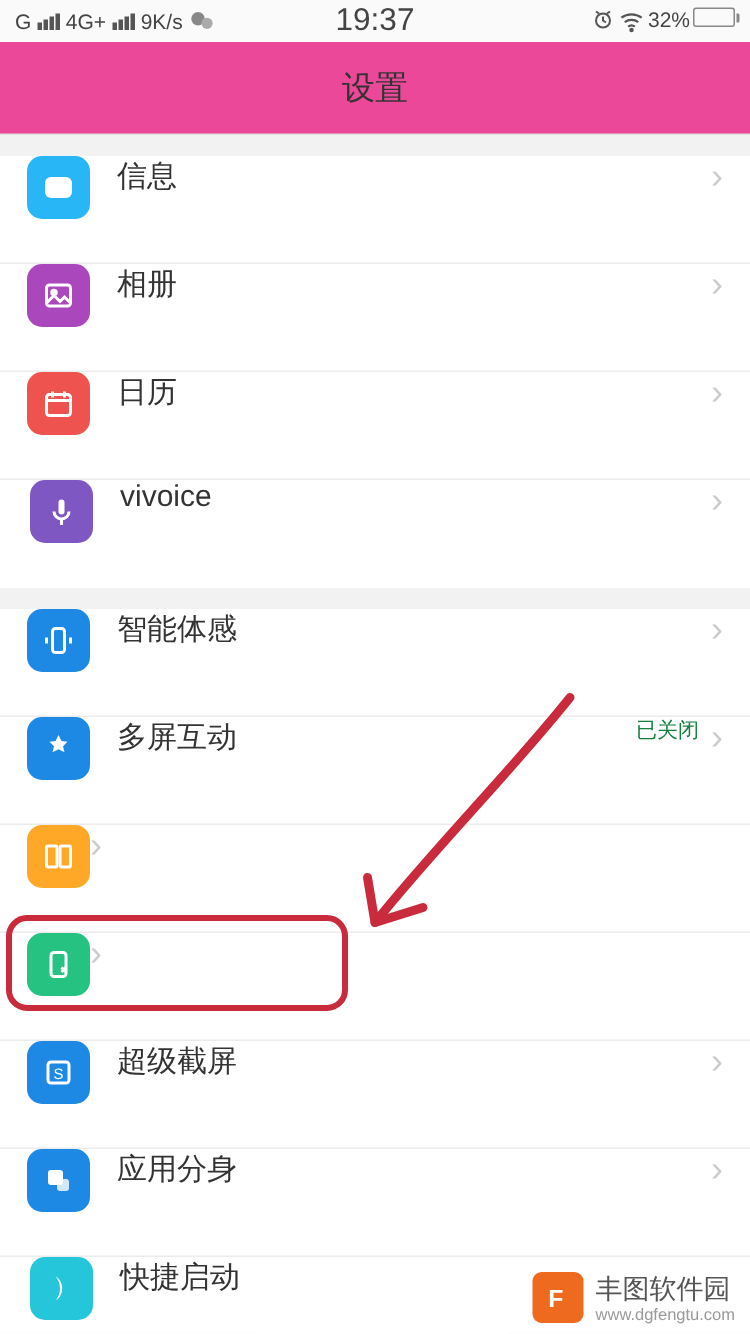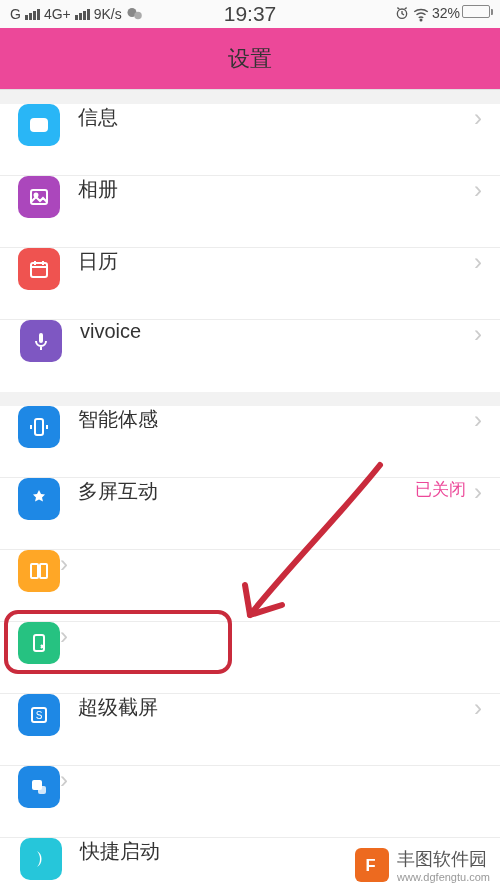--- a/index.html
+++ b/index.html
@@ -61,22 +61,22 @@
       display: flex; align-items: center; justify-content: center;
       flex-shrink: 0;
     }
     .item-label {
       margin-left: 18px;
       font-size: 20px;
       color: #333;
       flex: 1;
     }
     .item-value {
-      font-size: 17px;
-      color: #ec4899;
+      font-size: 14px;
+      color: #15803d;
       margin-right: 8px;
     }
     .chevron {
       color: #ccc;
       font-size: 24px;
     }
     .annotation-box {
       position: absolute;
       border: 4px solid #c92b3c;
       border-radius: 14px;
@@ -251,20 +251,21 @@
     <span class="item-label">超级截屏</span>
     <span class="chevron">›</span>
   </div>
   <div class="item">
     <div class="icon-box" style="background:#1e88e5">
       <svg width="24" height="24" viewBox="0 0 24 24" fill="#fff">
           <rect x="5" y="5" width="10" height="10" rx="2"></rect>
           <rect x="11" y="11" width="8" height="8" rx="2" fill="#fff" opacity="0.8"></rect>
         </svg>
     </div>
+    <span class="item-label">应用分身</span>
     <span class="chevron">›</span>
   </div>
   <div class="item">
     <div class="icon-box" style="background:#26c6da">
       <svg width="24" height="24" viewBox="0 0 24 24" fill="#fff">
           <path d="M8 4c6 3 6 13 0 16 4-4 4-12 0-16z"></path>
         </svg>
     </div>
     <span class="item-label">快捷启动</span>
     <span class="chevron">›</span>

